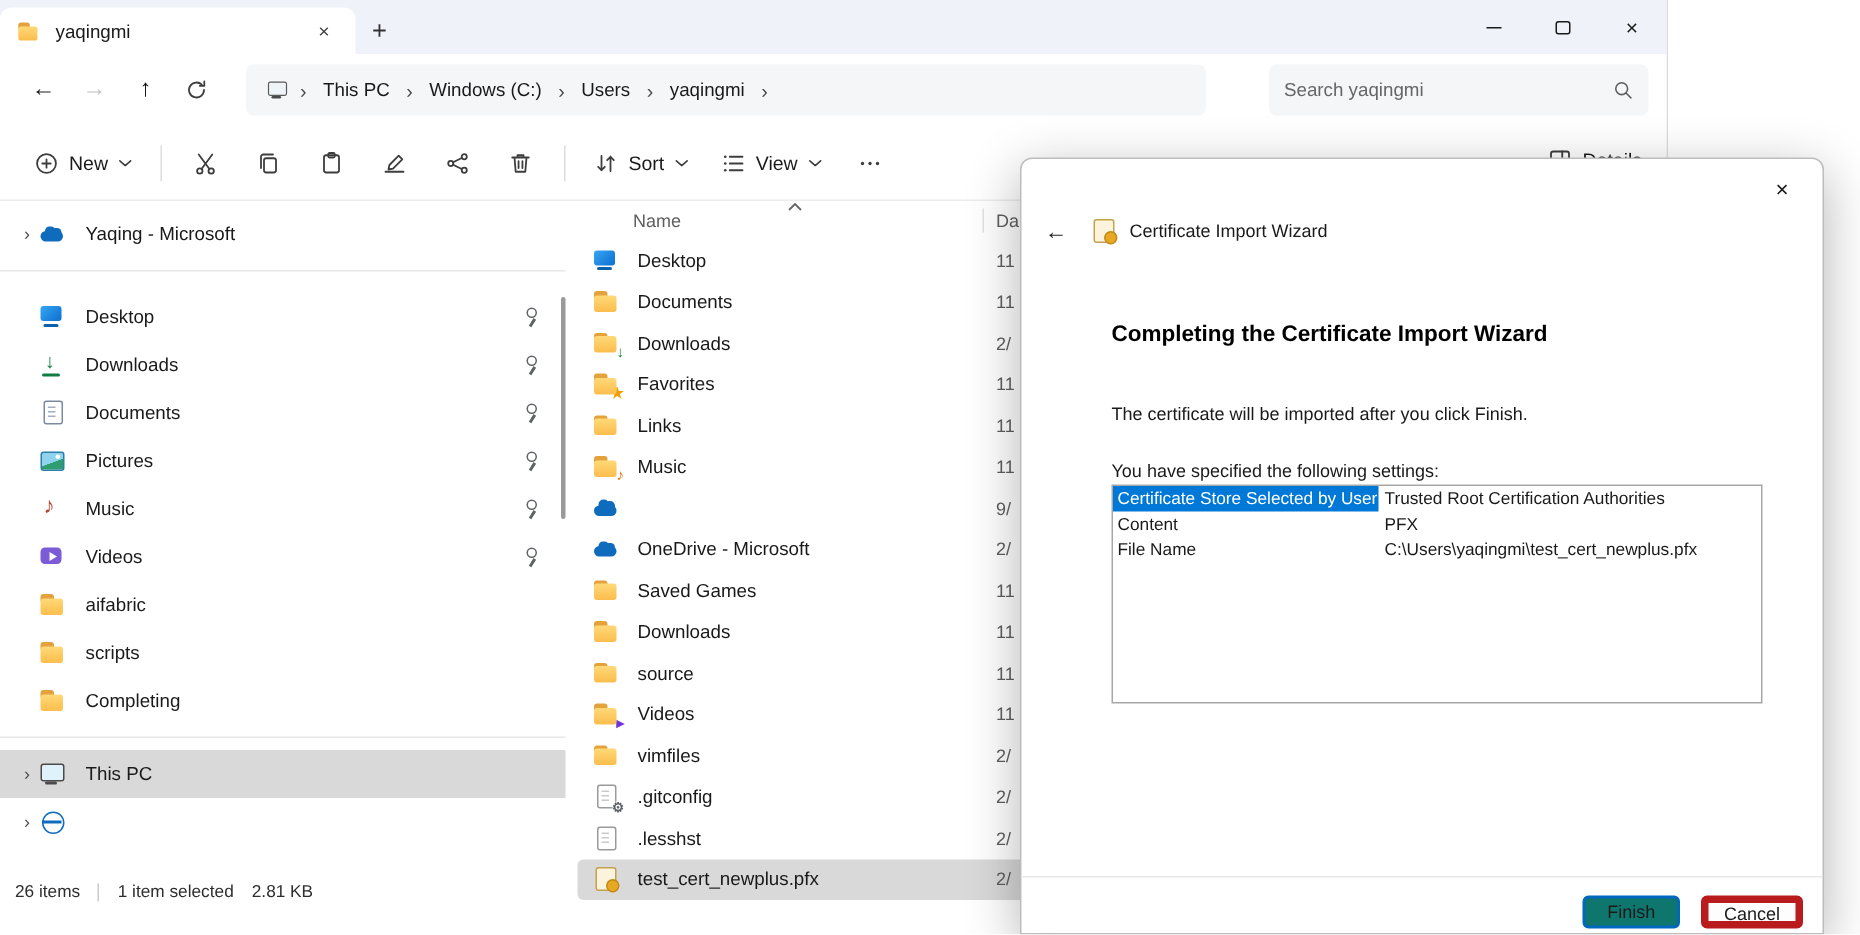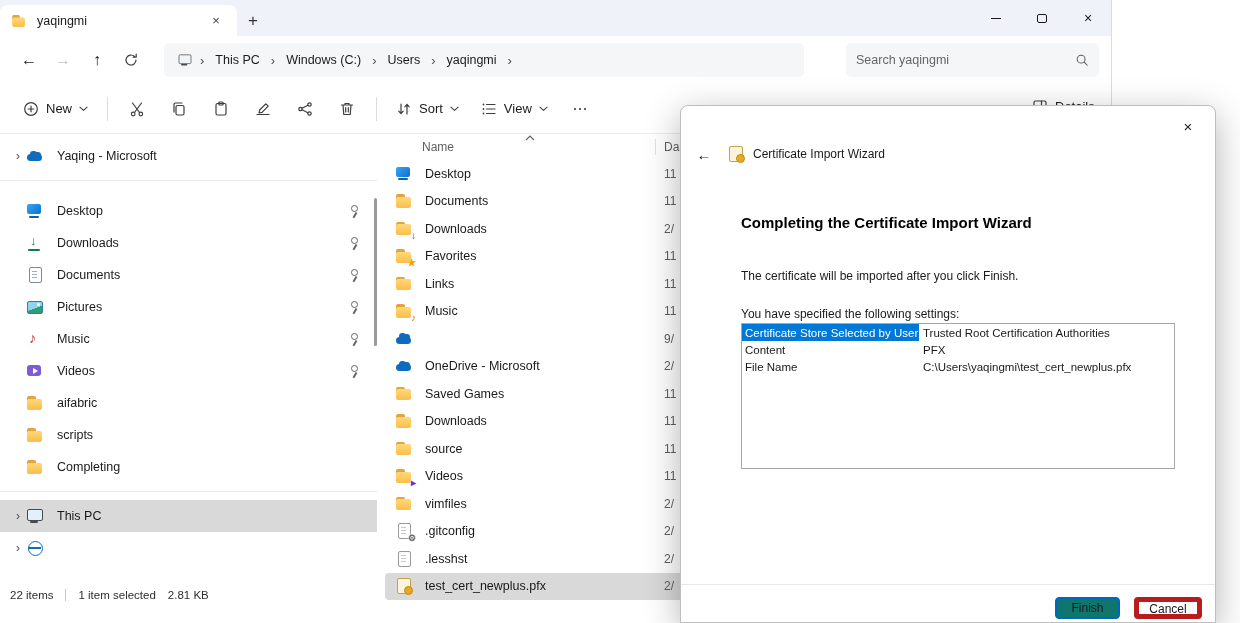--- a/index.html
+++ b/index.html
@@ -436,21 +436,21 @@
         </div>
         <div class="frow sel">
           <span class="ico i-cert"></span>
           <span class="fname">test_cert_newplus.pfx</span>
           <span class="fdate">2/</span>
         </div>
       </div>
     </div>
 
     <div class="statusbar">
-      <span>22 items</span>
+      <span>26 items</span>
       <span class="sb-div"></span>
       <span>1 item selected</span>
       <span>2.81 KB</span>
     </div>
   </div>
 
   <div class="dialog">
     <div class="dlg-close">×</div>
     <div class="dlg-header">
       <span class="dlg-back">←</span>

